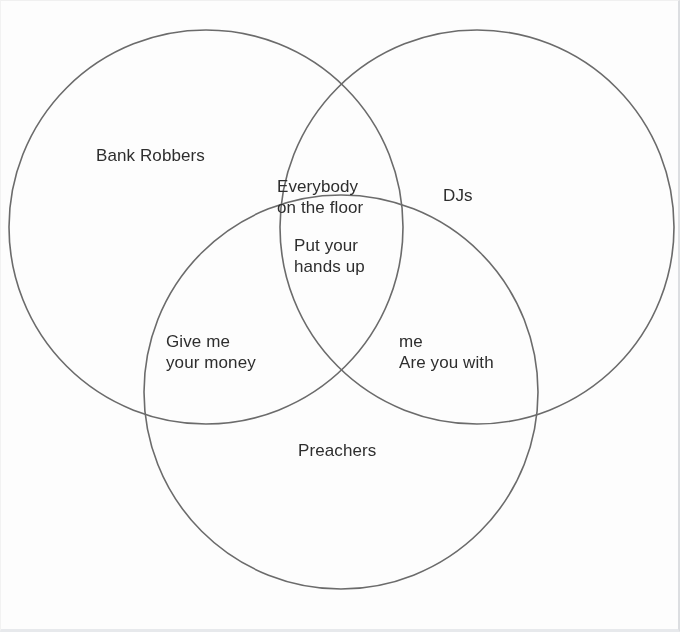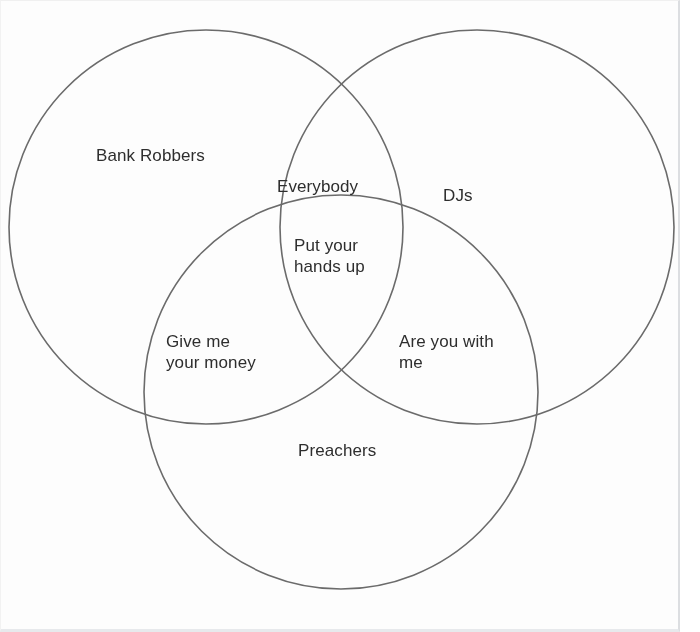--- a/index.html
+++ b/index.html
@@ -56,38 +56,39 @@
     <circle cx="476" cy="226" r="197" fill="none" stroke-width="1.6" stroke="#6b6b6b"></circle>
     <circle cx="340" cy="391" r="197" fill="none" stroke-width="1.6" stroke="#6b6b6b"></circle>
   </svg>
 
   <div class="venn-label lbl-bank-robbers">
     <div>Bank Robbers</div>
   </div>
 
   <div class="venn-label lbl-bank-djs">
     <div>Everybody</div>
+    <div>on the floor</div>
   </div>
 
   <div class="venn-label lbl-djs">
     <div>DJs</div>
   </div>
 
   <div class="venn-label lbl-bank-preachers">
     <div>Give me</div>
     <div>your money</div>
   </div>
 
   <div class="venn-label lbl-all-three">
     <div>Put your</div>
     <div>hands up</div>
   </div>
 
   <div class="venn-label lbl-djs-preachers">
+    <div>me</div>
     <div>Are you with</div>
-    <div>me</div>
   </div>
 
   <div class="venn-label lbl-preachers">
     <div>Preachers</div>
   </div>
 
 </div>
 
 </body></html>

